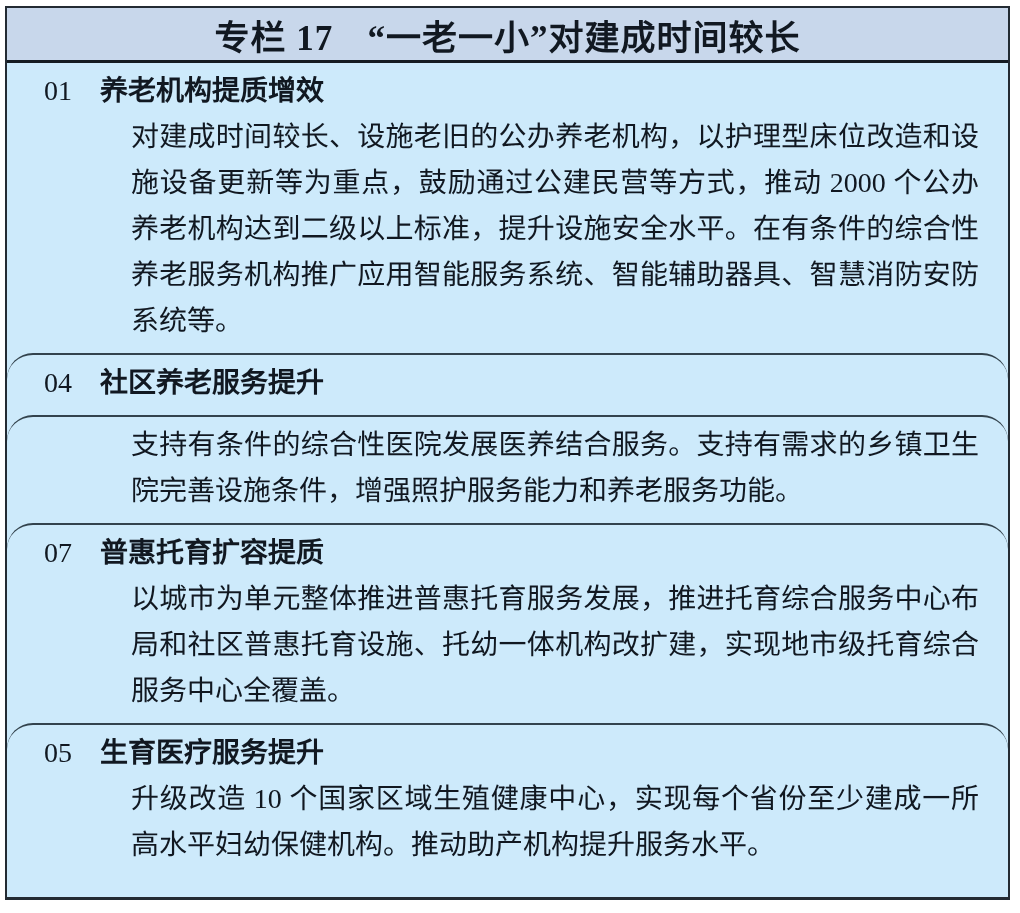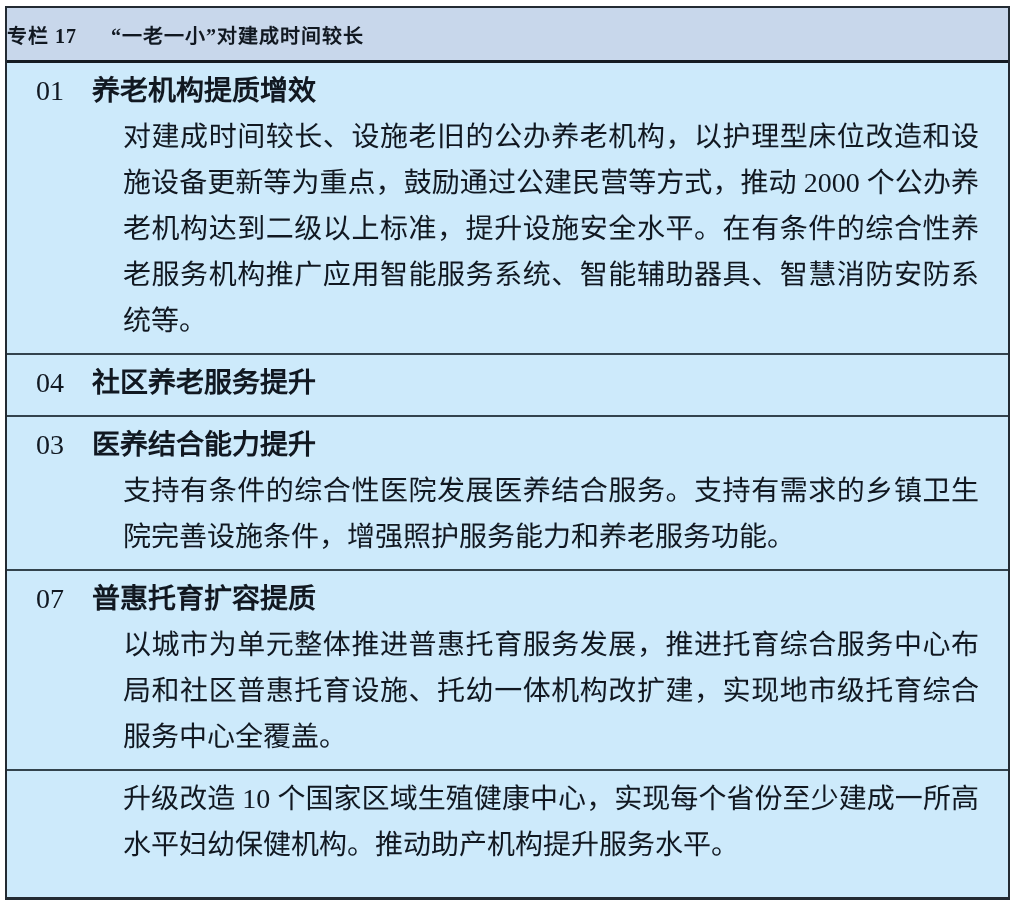--- a/index.html
+++ b/index.html
@@ -26,29 +26,31 @@
     border-bottom-width:3px;
     background:var(--body-bg);
     box-sizing:border-box;
   }
   .panel-header{
     background:var(--header-bg);
     height:52px;
     border-bottom:3px solid var(--header-divider);
     display:flex;
     align-items:center;
-    font-size:20px;
+    justify-content:center;
+    font-size:35px;
     font-weight:bold;
     letter-spacing:1px;
   }
   .panel-header .title-label{margin-right:34px;}
   .section{
-    padding:5px 29px 9px 29px;
+    padding:5px 29px 9px 37px;
     font-size:28px;
     line-height:46px;
+    border-radius:26px;
   }
   .section + .section{
     border-top:2px solid var(--divider);
   }
   .section-heading{
     display:flex;
     font-weight:bold;
   }
   .section-number{
     width:56px;
@@ -79,31 +81,31 @@
   </div>
 
   <div class="section">
     <div class="section-heading">
       <span class="section-number">04</span>
       <span class="section-title">社区养老服务提升</span>
     </div>
   </div>
 
   <div class="section">
-    <div class="section-heading">
-      <span class="section-number">03</span>
-      <span class="section-title">医养结合能力提升</span>
-    </div>
     <div class="section-body">支持有条件的综合性医院发展医养结合服务。支持有需求的乡镇卫生院完善设施条件，增强照护服务能力和养老服务功能。</div>
   </div>
 
   <div class="section">
     <div class="section-heading">
       <span class="section-number">07</span>
       <span class="section-title">普惠托育扩容提质</span>
     </div>
     <div class="section-body">以城市为单元整体推进普惠托育服务发展，推进托育综合服务中心布局和社区普惠托育设施、托幼一体机构改扩建，实现地市级托育综合服务中心全覆盖。</div>
   </div>
 
   <div class="section">
+    <div class="section-heading">
+      <span class="section-number">05</span>
+      <span class="section-title">生育医疗服务提升</span>
+    </div>
     <div class="section-body">升级改造 10 个国家区域生殖健康中心，实现每个省份至少建成一所高水平妇幼保健机构。推动助产机构提升服务水平。</div>
   </div>
 </div>
 
 </body></html>

